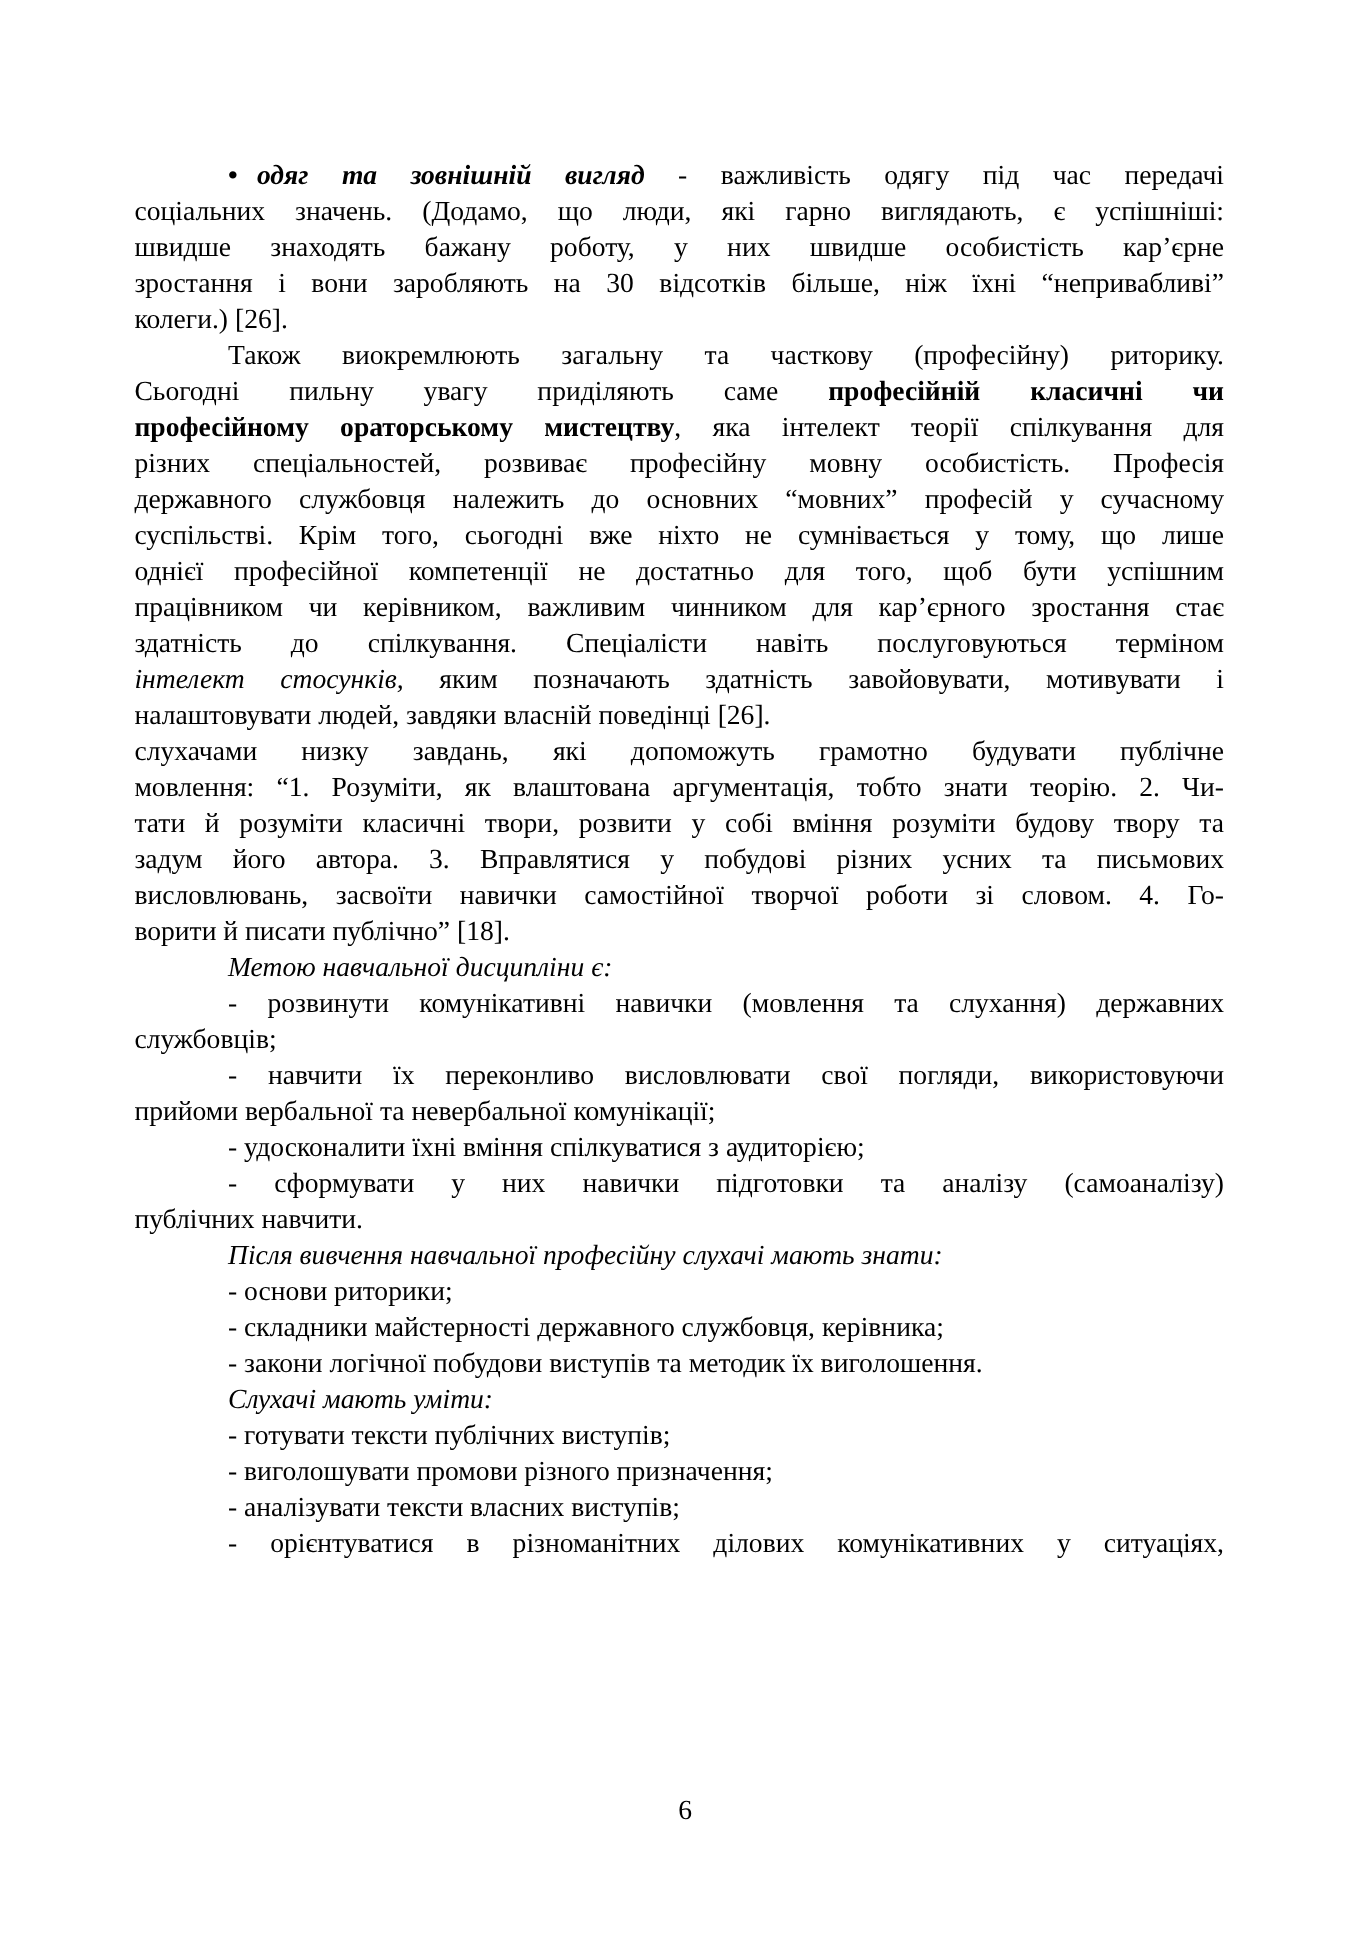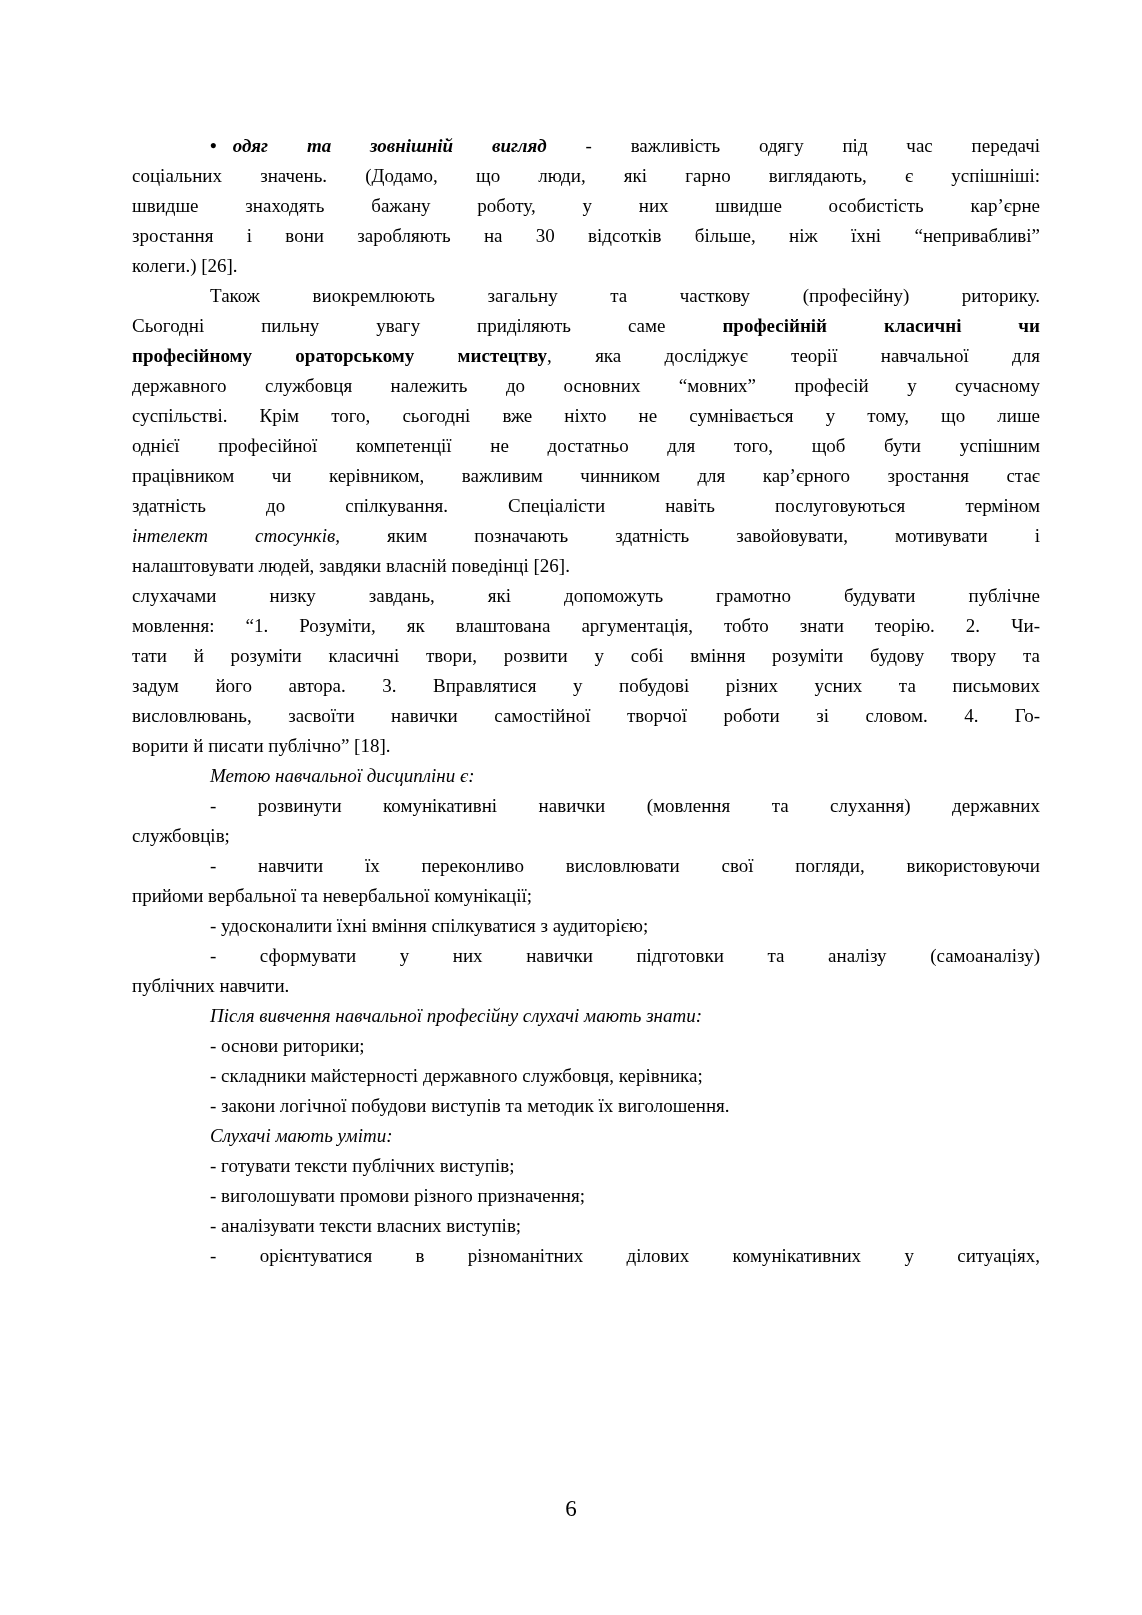--- a/index.html
+++ b/index.html
@@ -11,24 +11,24 @@
     position: relative;
     width: 1142px;
     height: 1615px;
     background: #ffffff;
     color: #000000;
     font-family: "Liberation Serif", "DejaVu Serif", serif;
     overflow: hidden;
   }
   .textblock {
     position: absolute;
-    left: 132px;
+    left: 112px;
     top: 131px;
     width: 908px;
-    font-size: 19px;
+    font-size: 23px;
     line-height: 30px;
   }
   .paragraph { margin: 0; padding: 0; }
   .line {
     text-align: justify;
     text-align-last: left;
     min-height: 30px;
   }
   .line.justify { text-align-last: justify; }
   .line.indent { padding-left: 78px; }
@@ -55,21 +55,22 @@
       <div class="paragraph">
         <div class="line justify indent"><span class="s-bullet">•</span><span class="s-bi">одяг та зовнішній вигляд </span><span class="s-r">- важливість одягу під час передачі</span></div>
         <div class="line justify"><span class="s-r">соціальних значень. (Додамо, що люди, які гарно виглядають, є успішніші:</span></div>
         <div class="line justify"><span class="s-r">швидше знаходять бажану роботу, у них швидше особистість кар’єрне</span></div>
         <div class="line justify"><span class="s-r">зростання і вони заробляють на 30 відсотків більше, ніж їхні “непривабливі”</span></div>
         <div class="line"><span class="s-r">колеги.) [26].</span></div>
       </div>
       <div class="paragraph">
         <div class="line justify indent"><span class="s-r">Також виокремлюють загальну та часткову (професійну) риторику.</span></div>
         <div class="line justify"><span class="s-r">Сьогодні пильну увагу приділяють саме </span><span class="s-b">професійній класичні чи</span></div>
-        <div class="line justify"><span class="s-b">професійному ораторському мистецтву</span><span class="s-r">, яка досліджує теорії навчальної для</span></div>
+        <div class="line justify"><span class="s-b">професійному ораторському мистецтву</span><span class="s-r">, яка інтелект теорії спілкування для</span></div>
+        <div class="line justify"><span class="s-r">різних спеціальностей, розвиває професійну мовну особистість. Професія</span></div>
         <div class="line justify"><span class="s-r">державного службовця належить до основних “мовних” професій у сучасному</span></div>
         <div class="line justify"><span class="s-r">суспільстві. Крім того, сьогодні вже ніхто не сумнівається у тому, що лише</span></div>
         <div class="line justify"><span class="s-r">однієї професійної компетенції не достатньо для того, щоб бути успішним</span></div>
         <div class="line justify"><span class="s-r">працівником чи керівником, важливим чинником для кар’єрного зростання стає</span></div>
         <div class="line justify"><span class="s-r">здатність до спілкування. Спеціалісти навіть послуговуються терміном</span></div>
         <div class="line justify"><span class="s-i">інтелект стосунків,</span><span class="s-r"> яким позначають здатність завойовувати, мотивувати і</span></div>
         <div class="line"><span class="s-r">налаштовувати людей, завдяки власній поведінці [26].</span></div>
       </div>
       <div class="paragraph">
         <div class="line justify"><span class="s-r">слухачами низку завдань, які допоможуть грамотно будувати публічне</span></div>

